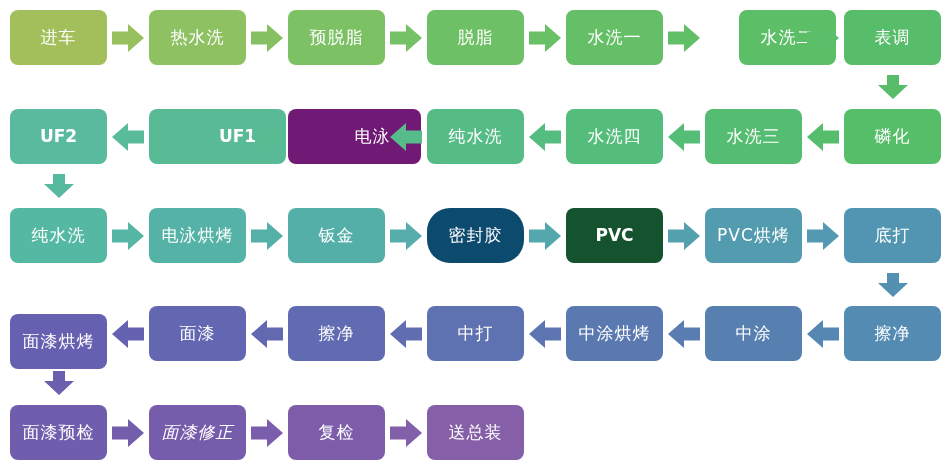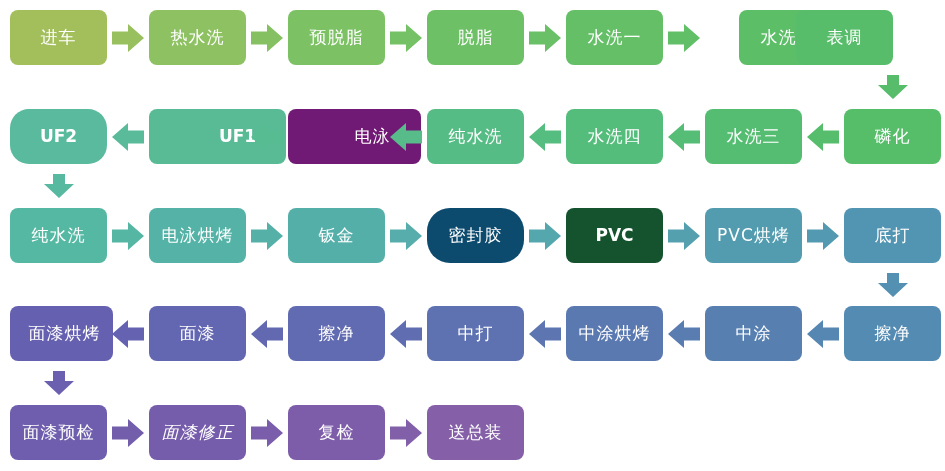--- a/index.html
+++ b/index.html
@@ -51,22 +51,22 @@
       <path d="M0 7.5 H16 V0 L32 14 L16 28 V20.5 H0 Z" fill="#69c067"></path>
     </svg>
     <div class="node" style="left: 566px; top: 10px; background: rgb(100, 191, 103);">水洗一</div>
     <svg viewBox="0 0 32 28" width="32" height="28" class="arrow" style="left: 668px; top: 24px;">
       <path d="M0 7.5 H16 V0 L32 14 L16 28 V20.5 H0 Z" fill="#61bf68"></path>
     </svg>
     <div class="node" style="left: 705px; top: 10px; background: rgb(93, 190, 104); margin-left: 34px;">水洗二</div>
     <svg viewBox="0 0 32 28" width="32" height="28" class="arrow" style="left: 807px; top: 24px;">
       <path d="M0 7.5 H16 V0 L32 14 L16 28 V20.5 H0 Z" fill="#5bbe69"></path>
     </svg>
-    <div class="node" style="left: 796px; top: 10px; background: rgb(88, 189, 106);">表调</div>
-    <div class="node latin" style="left: 10px; top: 109px; background: rgb(89, 186, 157); border-radius: 19px;">UF2</div>
+    <div class="node" style="left: 844px; top: 10px; background: rgb(88, 189, 106);">表调</div>
+    <div class="node latin" style="left: 10px; top: 109px; background: rgb(89, 186, 157);">UF2</div>
     <svg viewBox="0 0 32 28" width="32" height="28" class="arrow" style="left: 112px; top: 123px;">
       <path d="M32 7.5 H16 V0 L0 14 L16 28 V20.5 H32 Z" fill="#59bb9a"></path>
     </svg>
     <div class="node latin" style="left: 149px; top: 109px; background: rgb(88, 187, 150); padding-left: 40px;">UF1</div>
     <svg viewBox="0 0 32 28" width="32" height="28" class="arrow" style="left: 251px; top: 123px;">
       <path d="M32 7.5 H16 V0 L0 14 L16 28 V20.5 H32 Z" fill="#58bc92"></path>
     </svg>
     <div class="node" style="left: 288px; top: 109px; background: #701a75; padding-left: 36px;">电泳</div>
     <svg viewBox="0 0 32 28" width="32" height="28" class="arrow" style="left: 390px; top: 123px;">
       <path d="M32 7.5 H16 V0 L0 14 L16 28 V20.5 H32 Z" fill="#57bc8a"></path>
@@ -102,21 +102,21 @@
     </svg>
     <div class="node latin" style="left: 566px; top: 208px; background: #14532d;">PVC</div>
     <svg viewBox="0 0 32 28" width="32" height="28" class="arrow" style="left: 668px; top: 222px;">
       <path d="M0 7.5 H16 V0 L32 14 L16 28 V20.5 H0 Z" fill="#54a0af"></path>
     </svg>
     <div class="node" style="left: 705px; top: 208px; background: rgb(83, 156, 176);">PVC烘烤</div>
     <svg viewBox="0 0 32 28" width="32" height="28" class="arrow" style="left: 807px; top: 222px;">
       <path d="M0 7.5 H16 V0 L32 14 L16 28 V20.5 H0 Z" fill="#5399b1"></path>
     </svg>
     <div class="node" style="left: 844px; top: 208px; background: rgb(82, 149, 178);">底打</div>
-    <div class="node" style="left: 10px; top: 306px; background: rgb(102, 96, 176); padding-left: 6px;">面漆烘烤</div>
+    <div class="node" style="left: 10px; top: 314px; background: rgb(102, 96, 176);">面漆烘烤</div>
     <svg viewBox="0 0 32 28" width="32" height="28" class="arrow" style="left: 112px; top: 320px;">
       <path d="M32 7.5 H16 V0 L0 14 L16 28 V20.5 H32 Z" fill="#6563b1"></path>
     </svg>
     <div class="node" style="left: 149px; top: 306px; background: rgb(99, 102, 177);">面漆</div>
     <svg viewBox="0 0 32 28" width="32" height="28" class="arrow" style="left: 251px; top: 320px;">
       <path d="M32 7.5 H16 V0 L0 14 L16 28 V20.5 H32 Z" fill="#6269b1"></path>
     </svg>
     <div class="node" style="left: 288px; top: 306px; background: rgb(97, 107, 177);">擦净</div>
     <svg viewBox="0 0 32 28" width="32" height="28" class="arrow" style="left: 390px; top: 320px;">
       <path d="M32 7.5 H16 V0 L0 14 L16 28 V20.5 H32 Z" fill="#606eb1"></path>

